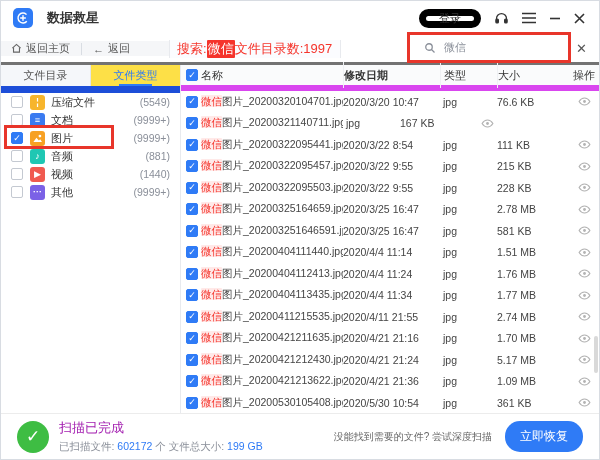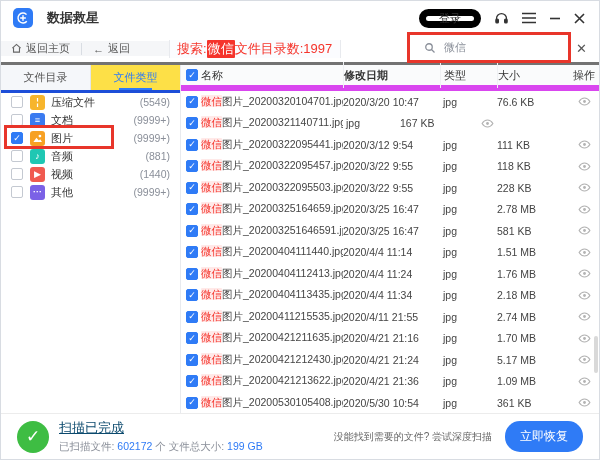--- a/index.html
+++ b/index.html
@@ -26,21 +26,21 @@
   .tb-right { flex:1; background:#fff; display:flex; align-items:center; justify-content:flex-end; padding-right:12px; }
   .clear-x { font-size:13px; color:#555; cursor:pointer; line-height:1; }
 
   
   .search-box { position:absolute; left:406px; top:31px; width:164px; height:31px; border:3px solid #e8352a; background:#fff; display:flex; align-items:center; padding-left:14px; z-index:6; }
   .search-box .sval { font-size:11px; color:#8a8f99; margin-left:8px; }
 
   
   .main { flex:1; display:flex; min-height:0; }
   .sidebar { width:180px; border-right:1px solid #e8eaee; display:flex; flex-direction:column; }
-  .tabs { height:28px; display:flex; background:#f5f7fa; border-bottom:3px solid #1d4ed8; flex:0 0 auto; }
+  .tabs { height:28px; display:flex; background:#f5f7fa; border-bottom:7px solid #1d4ed8; flex:0 0 auto; }
   .tab { flex:1; display:flex; align-items:center; justify-content:center; font-size:11px; color:#555; cursor:pointer; position:relative; }
   .tab + .tab { border-left:1px solid #e3e6eb; }
   .tab.active { color:#2f7bf6; background:#fde047; }
   .tab.active::after { content:""; position:absolute; left:28px; right:28px; bottom:0; height:2px; background:#2f7bf6; }
   .side-list { flex:1; padding-top:0; }
   .side-item { height:18px; display:flex; align-items:center; padding:0 10px; position:relative; cursor:pointer; }
   .side-item .label { font-size:11px; color:#333; margin-left:6px; }
   .side-item .count { font-size:10.5px; color:#8a8f99; margin-left:auto; }
   .type-icon { width:15px; height:15px; border-radius:3px; margin-left:7px; display:flex; align-items:center; justify-content:center; color:#fff; font-size:9px; font-weight:bold; line-height:1; flex:0 0 auto; }
   .cb { width:12px; height:12px; border:1px solid #c4c9d1; border-radius:2px; background:#fff; flex:0 0 auto; display:flex; align-items:center; justify-content:center; cursor:pointer; }
@@ -63,21 +63,21 @@
   .thead .c-date, .thead .c-type, .thead .c-size { border-left:1px solid #eff1f4; height:26px; display:flex; align-items:center; }
   .thead .c-date { padding-left:0;font-weight:bold; }
   .kw-red { color:#f5342c; background:#ffe9e8; border-radius:1px; }
   .eye { cursor:pointer; display:flex; }
   .scroll-thumb { position:absolute; right:1px; top:271px; width:4px; height:37px; background:#d9d9d9; border-radius:2px; cursor:pointer; }
 
   
   .statusbar { height:46px; border-top:1px solid #ececec; display:flex; align-items:center; padding:0 16px; background:#fff; flex:0 0 auto; }
   .done-circle { width:32px; height:32px; border-radius:50%; background:#3ebd43; color:#fff; display:flex; align-items:center; justify-content:center; font-size:17px; font-weight:bold; flex:0 0 auto; }
   .status-text { margin-left:10px; }
-  .status-title { font-size:13px; color:#0c4a6e;text-decoration:underline; }
+  .status-title { font-size:13px; color:#a21caf; }
   .status-sub { font-size:10.5px; color:#8a8f99; margin-top:3px; }
   .status-sub .num { color:#2f7bf6; }
   .sb-spacer { flex:1; }
   .deep-link { font-size:10px; color:#666; cursor:pointer; white-space:nowrap; }
   .recover-btn { margin-left:13px; background:#2f7bf6; color:#fff; font-size:12px; border:none; border-radius:15px; padding:7px 15px; cursor:pointer; white-space:nowrap; }
   svg { display:block; }
 </style>
 </head>
 <body>
 
@@ -238,40 +238,40 @@
                   <circle cx="12" cy="12" r="2.6" fill="#b3b3b3"></circle>
                 </svg>
               </span>
             </div>
           </div>
           <div class="frow">
             <div class="c-name">
               <span class="cb checked"></span>
               <span class="fname"><span class="kw-red">微信</span>图片_20200322095441.jpg</span>
             </div>
-            <div class="c-date">2020/3/12 9:54</div>
+            <div class="c-date">2020/3/22 8:54</div>
             <div class="c-type">jpg</div>
             <div class="c-size">111 KB</div>
             <div class="c-op">
               <span class="eye">
                 <svg width="13" height="13" viewBox="0 0 24 24">
                   <path d="M12 5.5C6 5.5 2 12 2 12s4 6.5 10 6.5S22 12 22 12s-4-6.5-10-6.5z" fill="none" stroke="#b3b3b3" stroke-width="2"></path>
                   <circle cx="12" cy="12" r="2.6" fill="#b3b3b3"></circle>
                 </svg>
               </span>
             </div>
           </div>
           <div class="frow">
             <div class="c-name">
               <span class="cb checked"></span>
               <span class="fname"><span class="kw-red">微信</span>图片_20200322095457.jpg</span>
             </div>
             <div class="c-date">2020/3/22 9:55</div>
             <div class="c-type">jpg</div>
-            <div class="c-size">118 KB</div>
+            <div class="c-size">215 KB</div>
             <div class="c-op">
               <span class="eye">
                 <svg width="13" height="13" viewBox="0 0 24 24">
                   <path d="M12 5.5C6 5.5 2 12 2 12s4 6.5 10 6.5S22 12 22 12s-4-6.5-10-6.5z" fill="none" stroke="#b3b3b3" stroke-width="2"></path>
                   <circle cx="12" cy="12" r="2.6" fill="#b3b3b3"></circle>
                 </svg>
               </span>
             </div>
           </div>
           <div class="frow">
@@ -359,21 +359,21 @@
               </span>
             </div>
           </div>
           <div class="frow">
             <div class="c-name">
               <span class="cb checked"></span>
               <span class="fname"><span class="kw-red">微信</span>图片_20200404113435.jpg</span>
             </div>
             <div class="c-date">2020/4/4 11:34</div>
             <div class="c-type">jpg</div>
-            <div class="c-size">2.18 MB</div>
+            <div class="c-size">1.77 MB</div>
             <div class="c-op">
               <span class="eye">
                 <svg width="13" height="13" viewBox="0 0 24 24">
                   <path d="M12 5.5C6 5.5 2 12 2 12s4 6.5 10 6.5S22 12 22 12s-4-6.5-10-6.5z" fill="none" stroke="#b3b3b3" stroke-width="2"></path>
                   <circle cx="12" cy="12" r="2.6" fill="#b3b3b3"></circle>
                 </svg>
               </span>
             </div>
           </div>
           <div class="frow">

